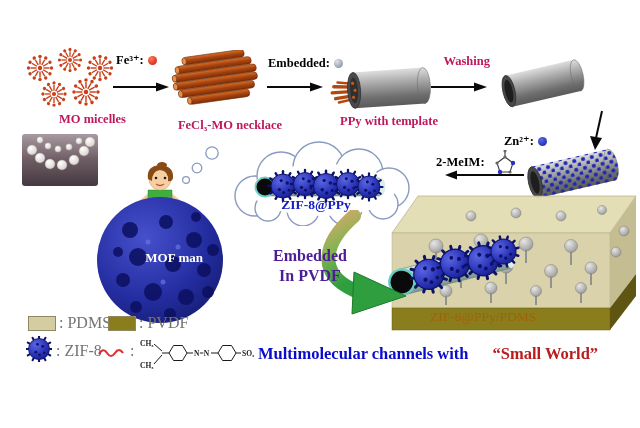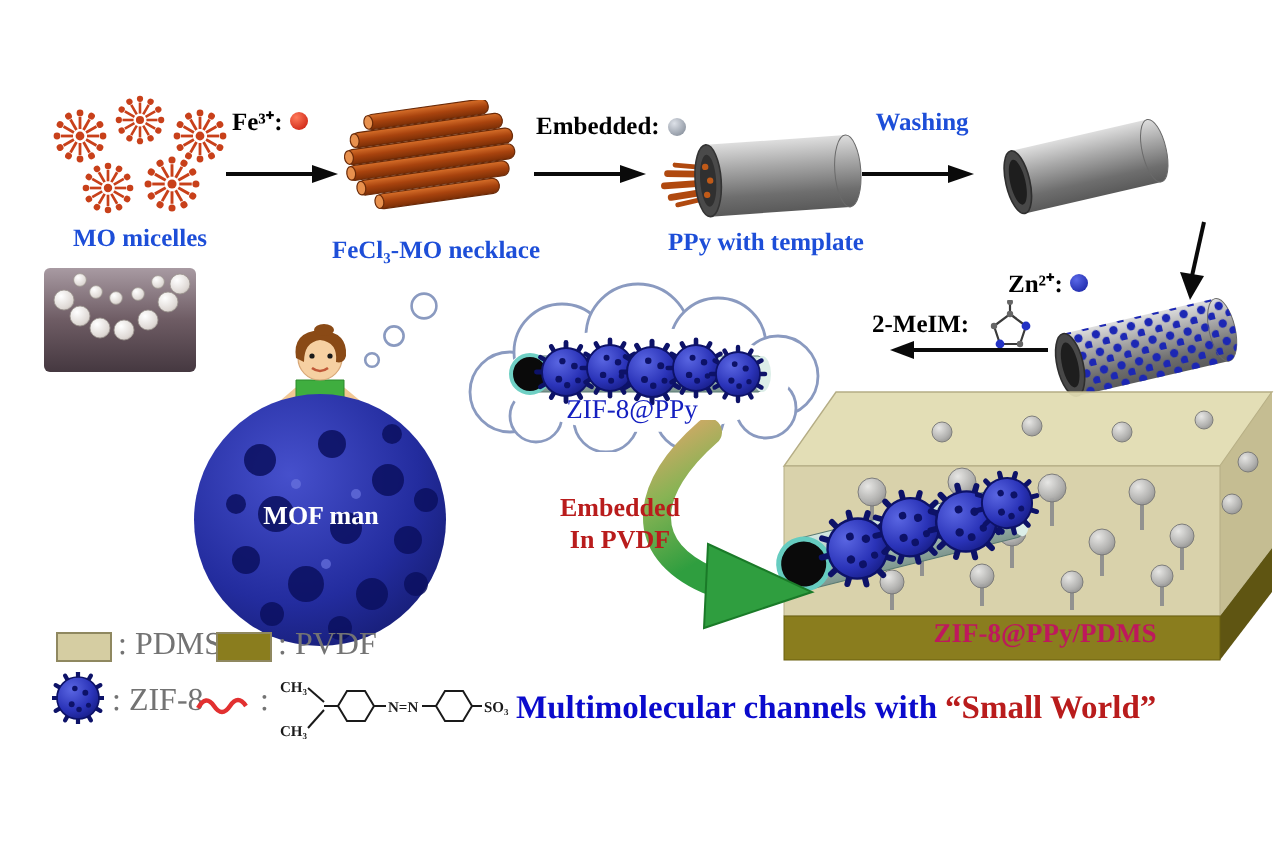--- a/index.html
+++ b/index.html
@@ -1,32 +1,32 @@
 <!DOCTYPE html>
 <html><head>
 <meta charset="utf-8">
 <style>
   html,body{margin:0;padding:0;}
   body{font-family:"Liberation Serif","DejaVu Serif",serif;background:#fff;}
   .canvas{position:relative;width:640px;height:428px;background:#fff;overflow:hidden;}
   .abs{position:absolute;}
-  .lbl{font-weight:bold;font-size:12.5px;color:#1d4ed8;text-align:center;white-space:nowrap;}
-  .reagent{display:flex;align-items:center;gap:4px;font-weight:bold;font-size:12.5px;color:#000;white-space:nowrap;font-family:Liberation Serif, serif;}
+  .lbl{font-weight:bold;font-size:12.5px;color:#be185d;text-align:right;white-space:nowrap;}
+  .reagent{display:flex;align-items:center;gap:4px;font-weight:bold;font-size:12.5px;color:#000;white-space:nowrap;}
   .dot{width:9px;height:9px;border-radius:50%;display:inline-block;}
   .dot-red{background:radial-gradient(circle at 35% 30%,#ff7a5a,#c41408);}
   .dot-gray{background:radial-gradient(circle at 35% 30%,#dde1e8,#79828f);}
   .dot-blue{background:radial-gradient(circle at 35% 30%,#5a68e8,#131d9e);}
-  .cloud-lbl{font-weight:normal;font-size:13.5px;color:#1520c0;text-align:center;}
-  .mofman-lbl{font-weight:bold;font-size:13px;color:#fff;text-align:center;}
-  .embedded-lbl{font-weight:bold;font-size:13px;color:#b91c1c;text-align:center;line-height:1.25;}
-  .composite-lbl{font-weight:bold;font-size:13.5px;color:#be185d;text-align:center;white-space:nowrap;}
+  .cloud-lbl{font-weight:bold;font-size:13.5px;color:#1520c0;text-align:center;}
+  .mofman-lbl{font-weight:bold;font-size:13px;color:#fff;text-align:right;}
+  .embedded-lbl{font-weight:bold;font-size:16px;color:#4c1d95;text-align:center;line-height:1.25;}
+  .composite-lbl{font-weight:normal;font-size:13.5px;color:#a16207;white-space:nowrap;}
   .legend-text{font-weight:normal;font-size:16px;color:#737373;white-space:nowrap;}
   .swatch{display:inline-block;width:26px;height:13px;border:1px solid #8f8860;}
   .caption{font-weight:bold;font-size:16.5px;white-space:nowrap;}
-  .caption .c-blue{color:#0a0acc;margin-right:4px;}
+  .caption .c-blue{color:#0a0acc;margin-right:24px;}
   .caption .c-red{color:#b91c1c;}
   .mol text{font-family:"Liberation Serif","DejaVu Serif",serif;font-weight:bold;font-size:7.5px;fill:#1a1a1a;}
 </style>
 </head>
 <body>
 
 <div class="canvas">
 
   <svg width="0" height="0" class="abs" style="left:0;top:0" aria-hidden="true">
     <defs>

